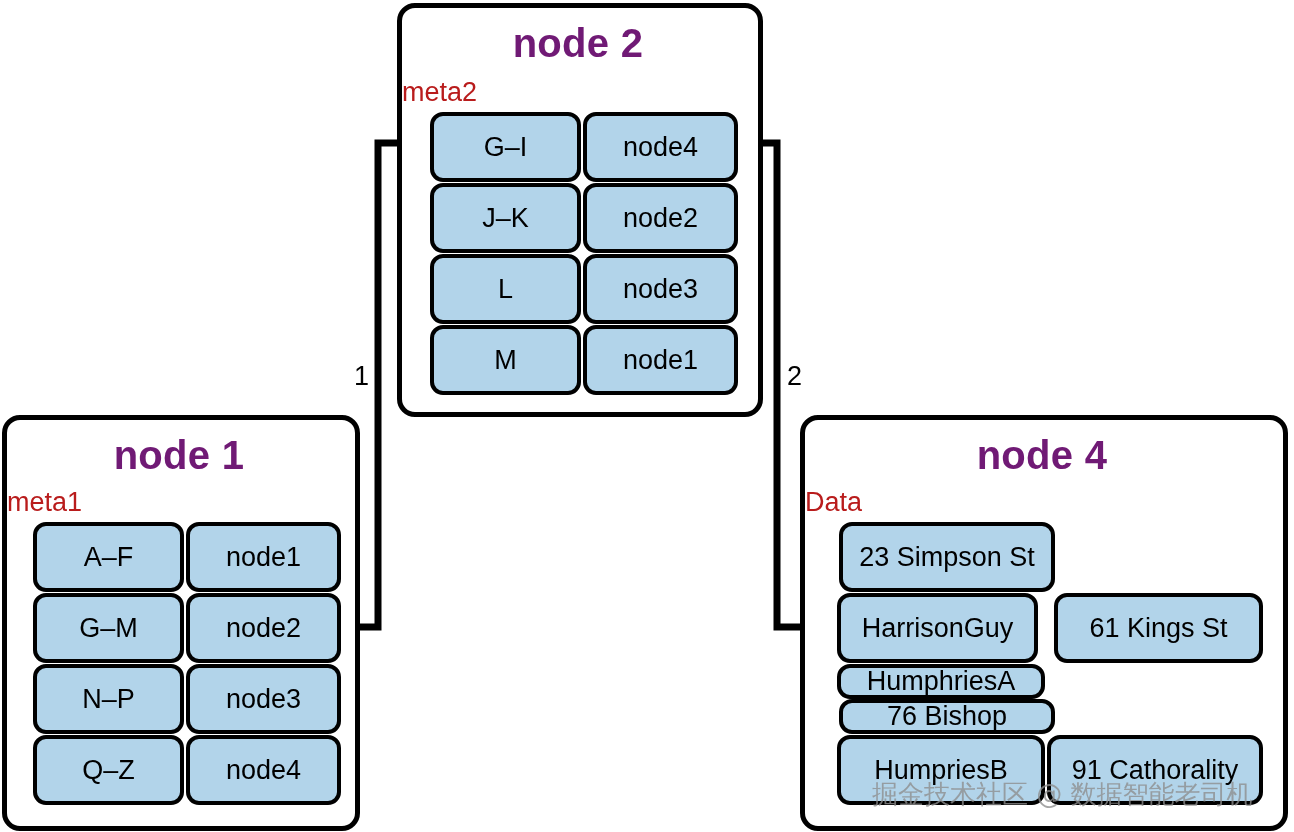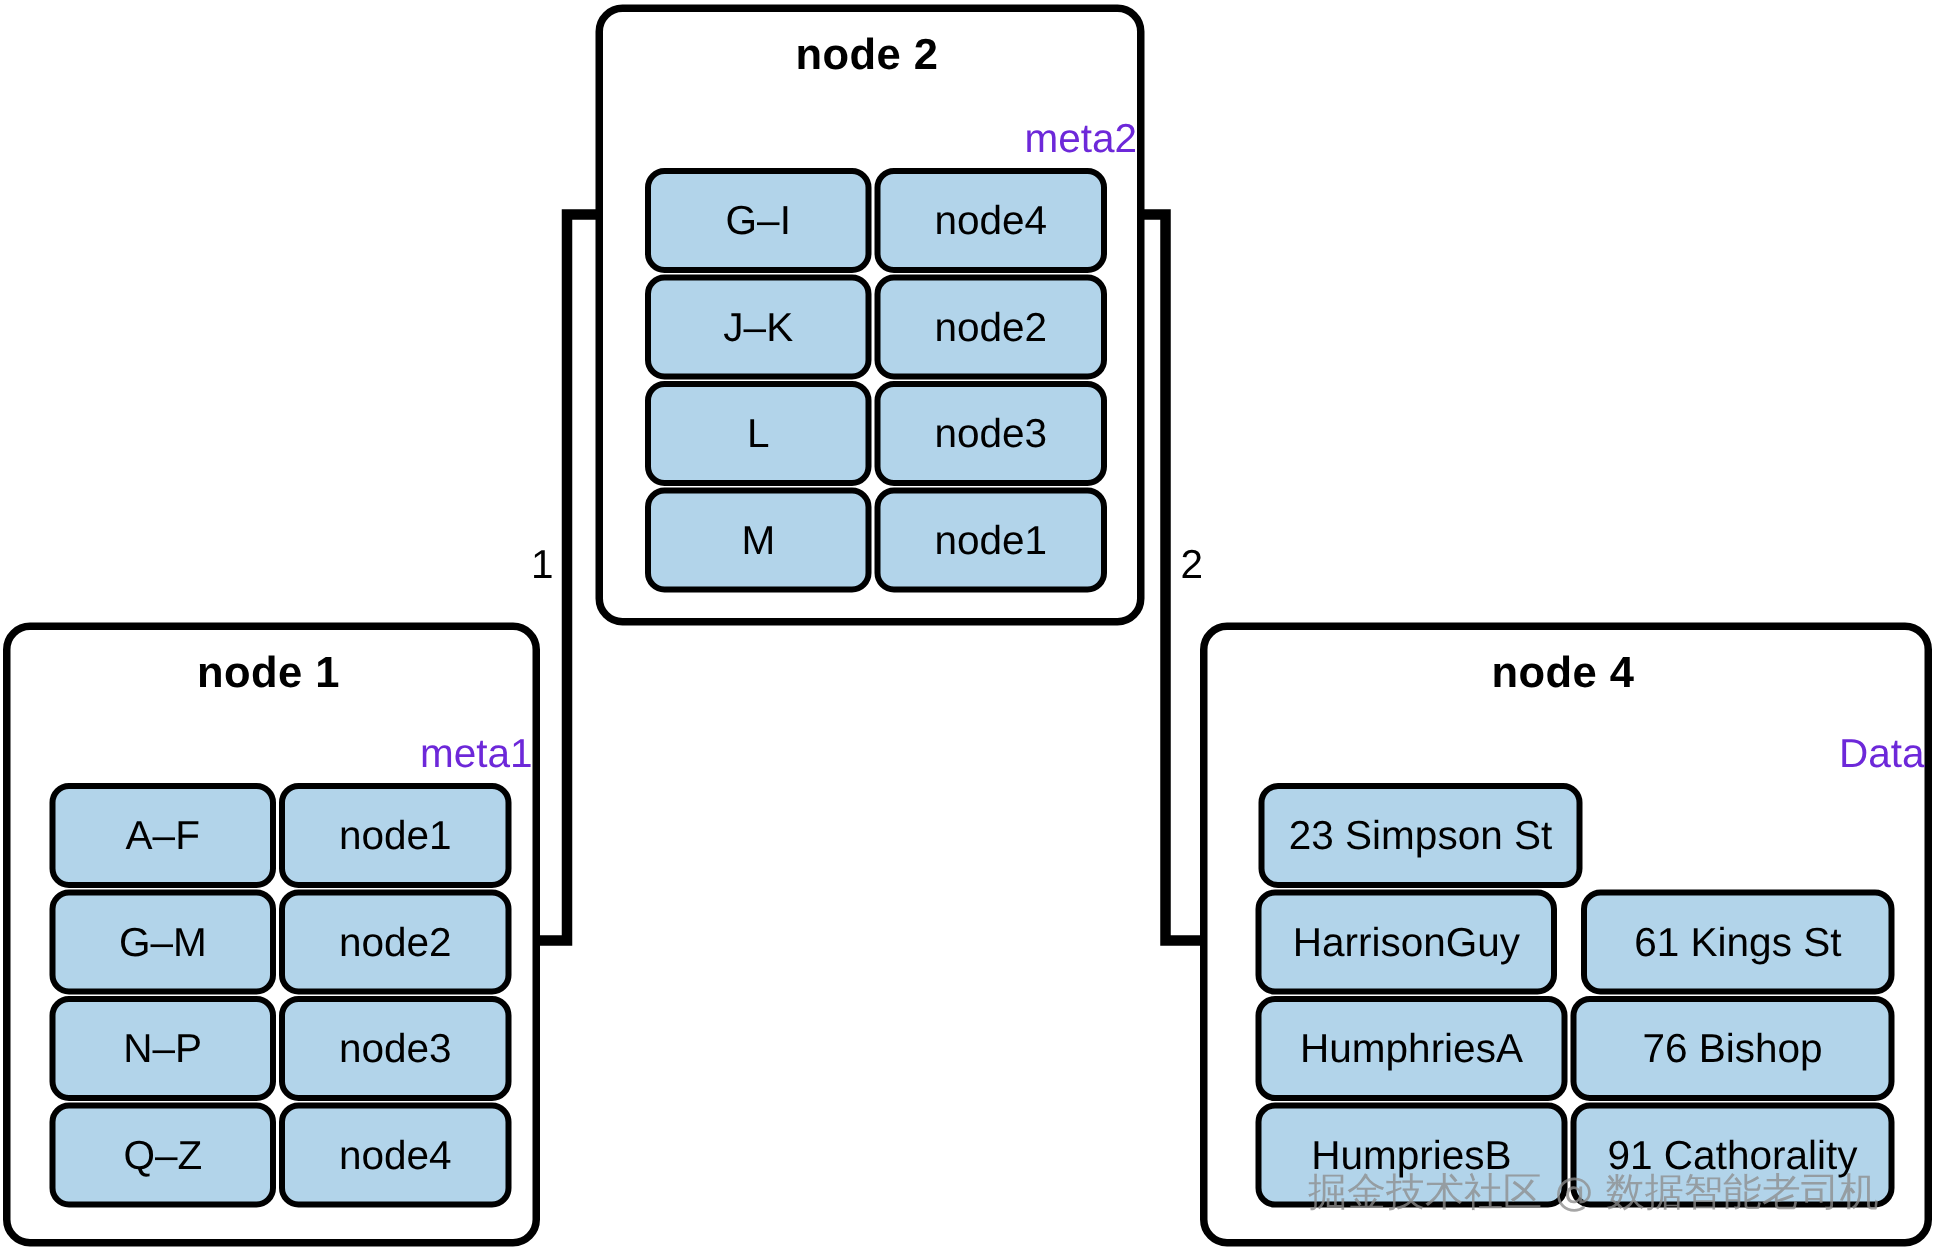--- a/index.html
+++ b/index.html
@@ -22,32 +22,32 @@
     border-radius: 18px;
     background: #ffffff;
     box-sizing: border-box;
   }
   .node-title {
     position: absolute;
     left: 0;
     right: 4px;
     text-align: center;
     font-weight: bold;
-    font-size: 29px;
-    color: #000000;
+    font-size: 40px;
+    color: #701a75;
     letter-spacing: 0.3px;
   }
   .node-subtitle {
     position: absolute;
     left: 0;
     right: 0;
-    text-align: right;
+    text-align: left;
     font-weight: normal;
     font-size: 27px;
-    color: #6d28d9;
+    color: #b91c1c;
   }
   
   .cells {
     position: absolute;
   }
   .cell-row {
     position: relative;
     display: flex;
   }
   .cell {
@@ -161,21 +161,21 @@
     <div class="node-subtitle" style="top:67px;">Data</div>
 
     <div class="cells" style="left:32px; top:102px; width:426px;">
       <div class="cell-row" style="height:70px;">
         <div class="cell" style="width:216px; height:70px; margin-left:2px; font-size:27px;">23 Simpson St</div>
       </div>
       <div class="cell-row" style="height:70px; margin-top:1px;text-align:right;">
         <div class="cell" style="width:208px; height:70px; font-size:27px;">HarrisonGuy</div>
         <div class="cell" style="width:216px; height:70px; margin-left:16px; font-size:27px;">61 Kings St</div>
       </div>
-      <div class="cell-row" style="height:70px; margin-top:1px;">
+      <div class="cell-row" style="height:70px; margin-top:1px;flex-direction:column;">
         <div class="cell" style="width:208px; height:70px; font-size:27px;">HumphriesA</div>
         <div class="cell" style="width:216px; height:70px; margin-left:2px; font-size:27px;">76 Bishop</div>
       </div>
       <div class="cell-row" style="height:70px; margin-top:1px;">
         <div class="cell" style="width:208px; height:70px; font-size:27px;">HumpriesB</div>
         <div class="cell" style="width:216px; height:70px; margin-left:2px; font-size:27px;">91 Cathorality</div>
       </div>
     </div>
   </div>
 

